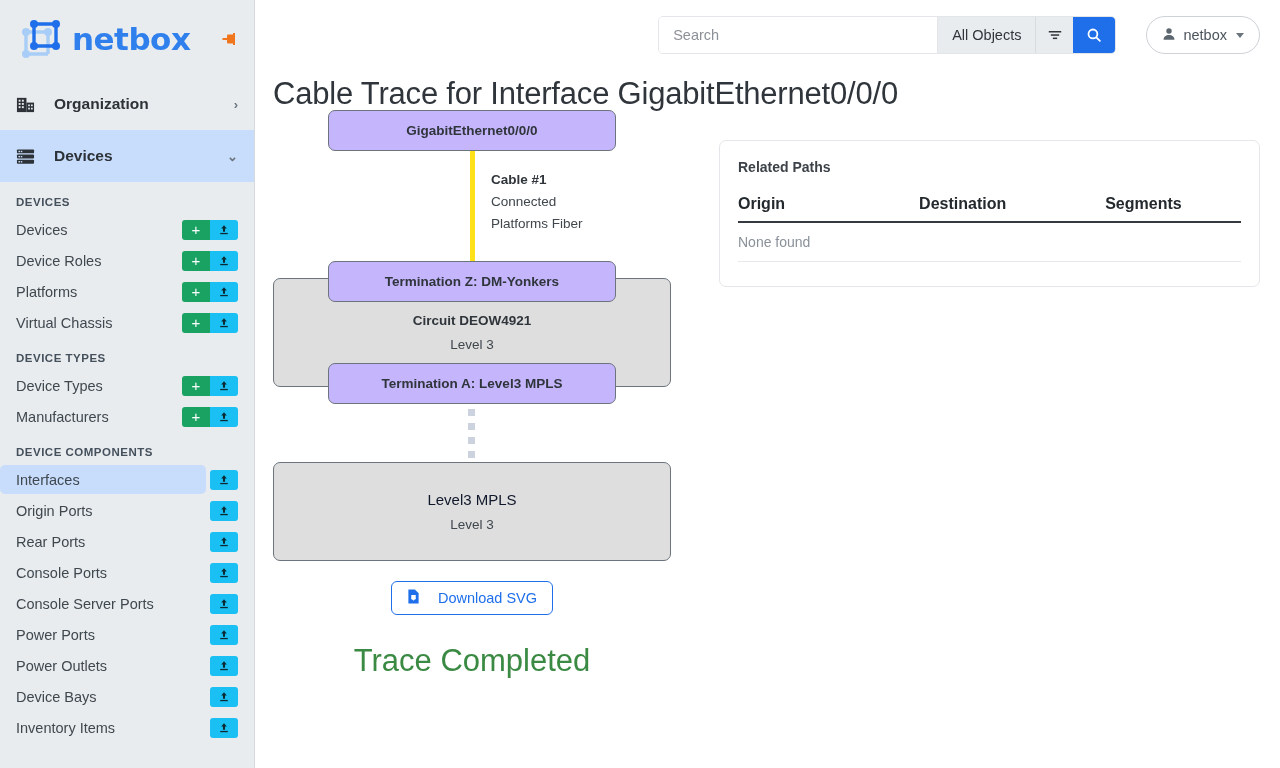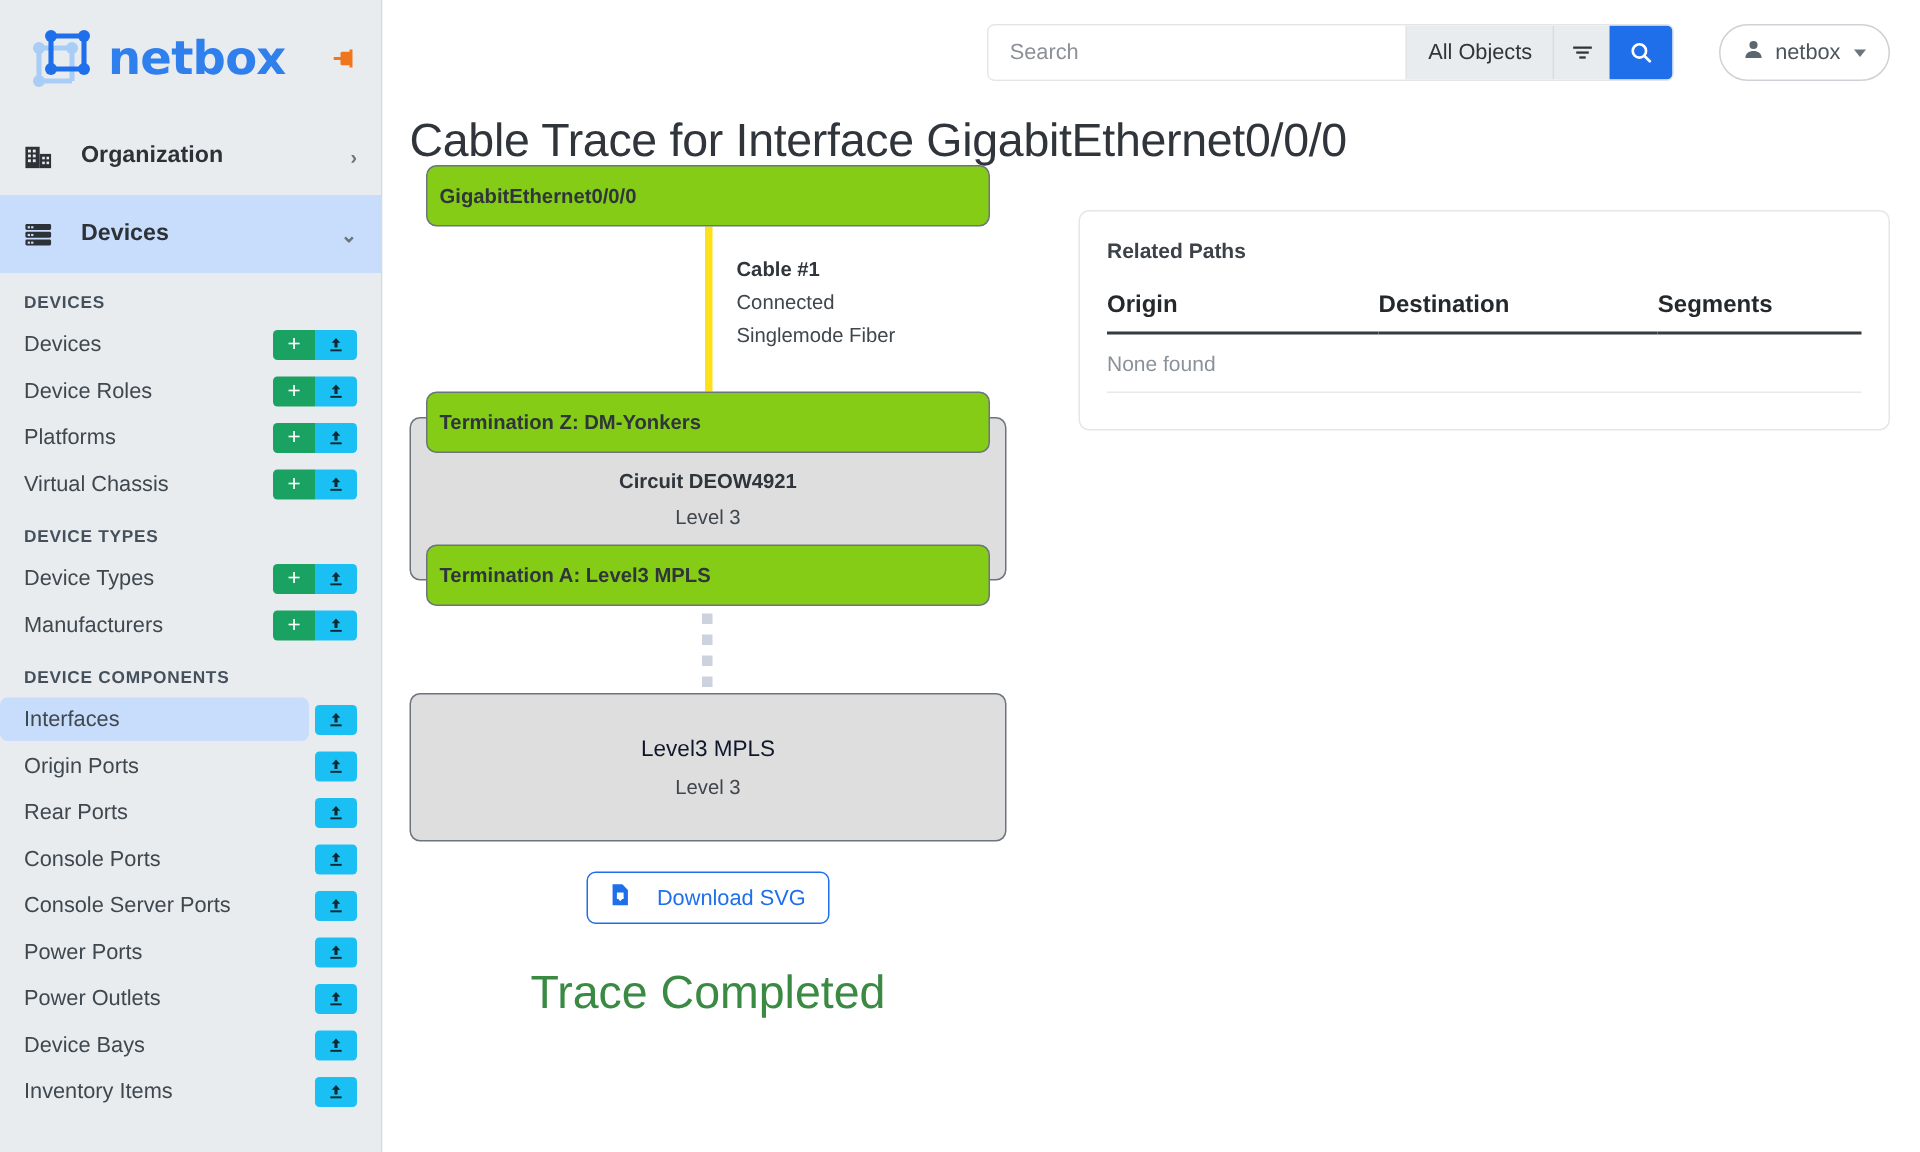--- a/index.html
+++ b/index.html
@@ -126,23 +126,23 @@
     position: relative;
   }
   .node-device {
     background: #4caf50; color: #fff; padding: 22px 10px 30px;
   }
   .node-device .t1 { font-size: 13.5px; font-weight: 700; margin-bottom: 9px; }
   .node-device .t2, .node-device .t3 { font-size: 13px; font-weight: 400; margin-bottom: 9px; }
   .node-device .t3 { margin-bottom: 0; }
 
   .term-box {
-    width: 376px; margin: -30px auto 0;
-    background: #84cc16; border: 1px solid #6c757d; border-radius: 7px;
-    padding: 12px 8px; 
+    width: 288px; margin: -30px auto 0;
+    background: #c4b5fd; border: 1px solid #6c757d; border-radius: 7px;
+    padding: 12px 8px; text-align: center;
     font-size: 13.5px; font-weight: 700; color: #2f353b;
     position: relative; z-index: 3;
   }
 
   .cable-seg { position: relative; height: 110px; }
   .cable-line {
     position: absolute; left: 199px; top: 0; width: 5px; height: 110px;
     background: #ffe119; transform: translateX(-2px);
   }
   .cable-info { position: absolute; left: 218px; top: 21px; text-align: left; }
@@ -515,21 +515,21 @@
 
           <div class="term-box">
             <span>GigabitEthernet0/0/0</span>
           </div>
 
           <div class="cable-seg">
             <div class="cable-line"></div>
             <div class="cable-info">
               <div class="c1">Cable #1</div>
               <div class="c2">Connected</div>
-              <div class="c3">Singlemode Fiber</div>
+              <div class="c3">Platforms Fiber</div>
             </div>
           </div>
 
           <div class="circuit-wrap">
             <div class="term-box term-top">
               <span>Termination Z: DM-Yonkers</span>
             </div>
             <div class="node node-circuit">
               <div class="c1">Circuit DEOW4921</div>
               <div class="c2">Level 3</div>

